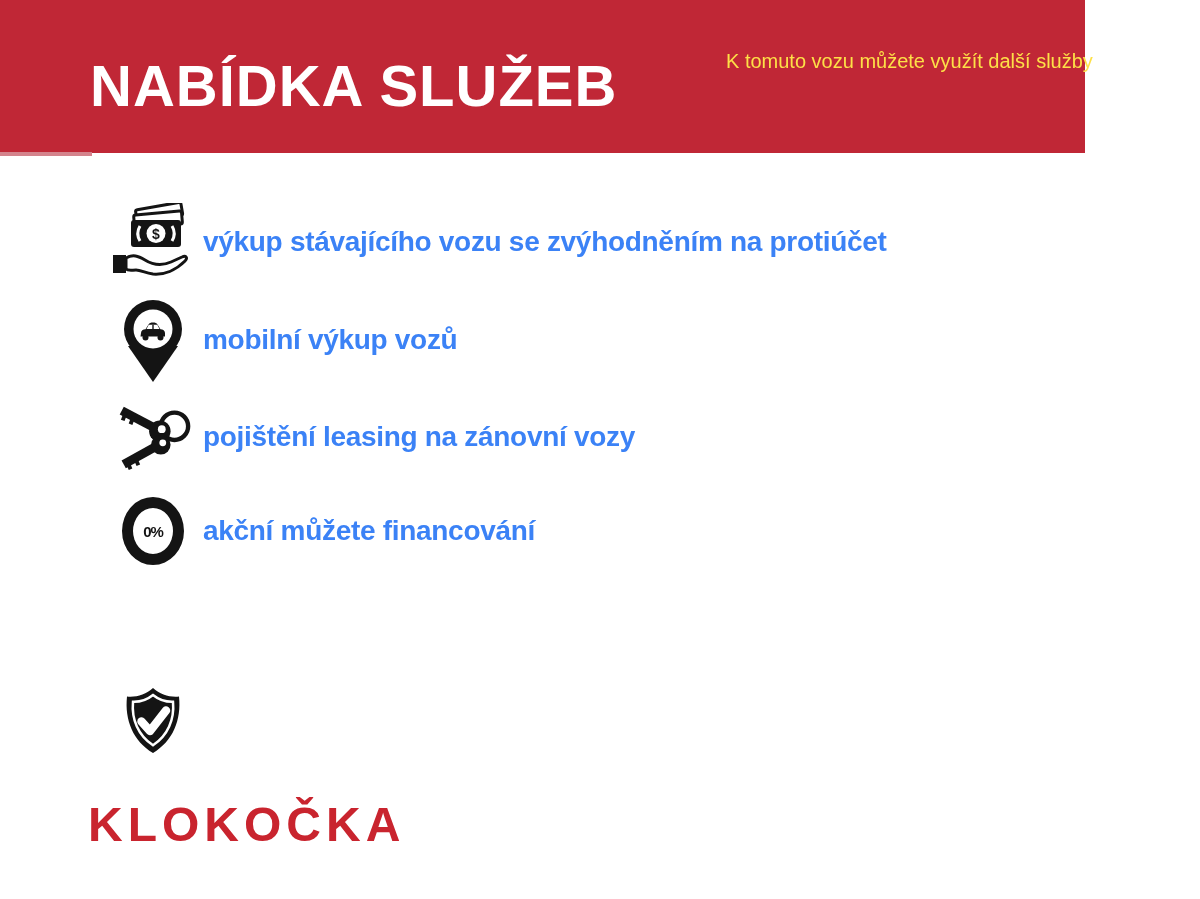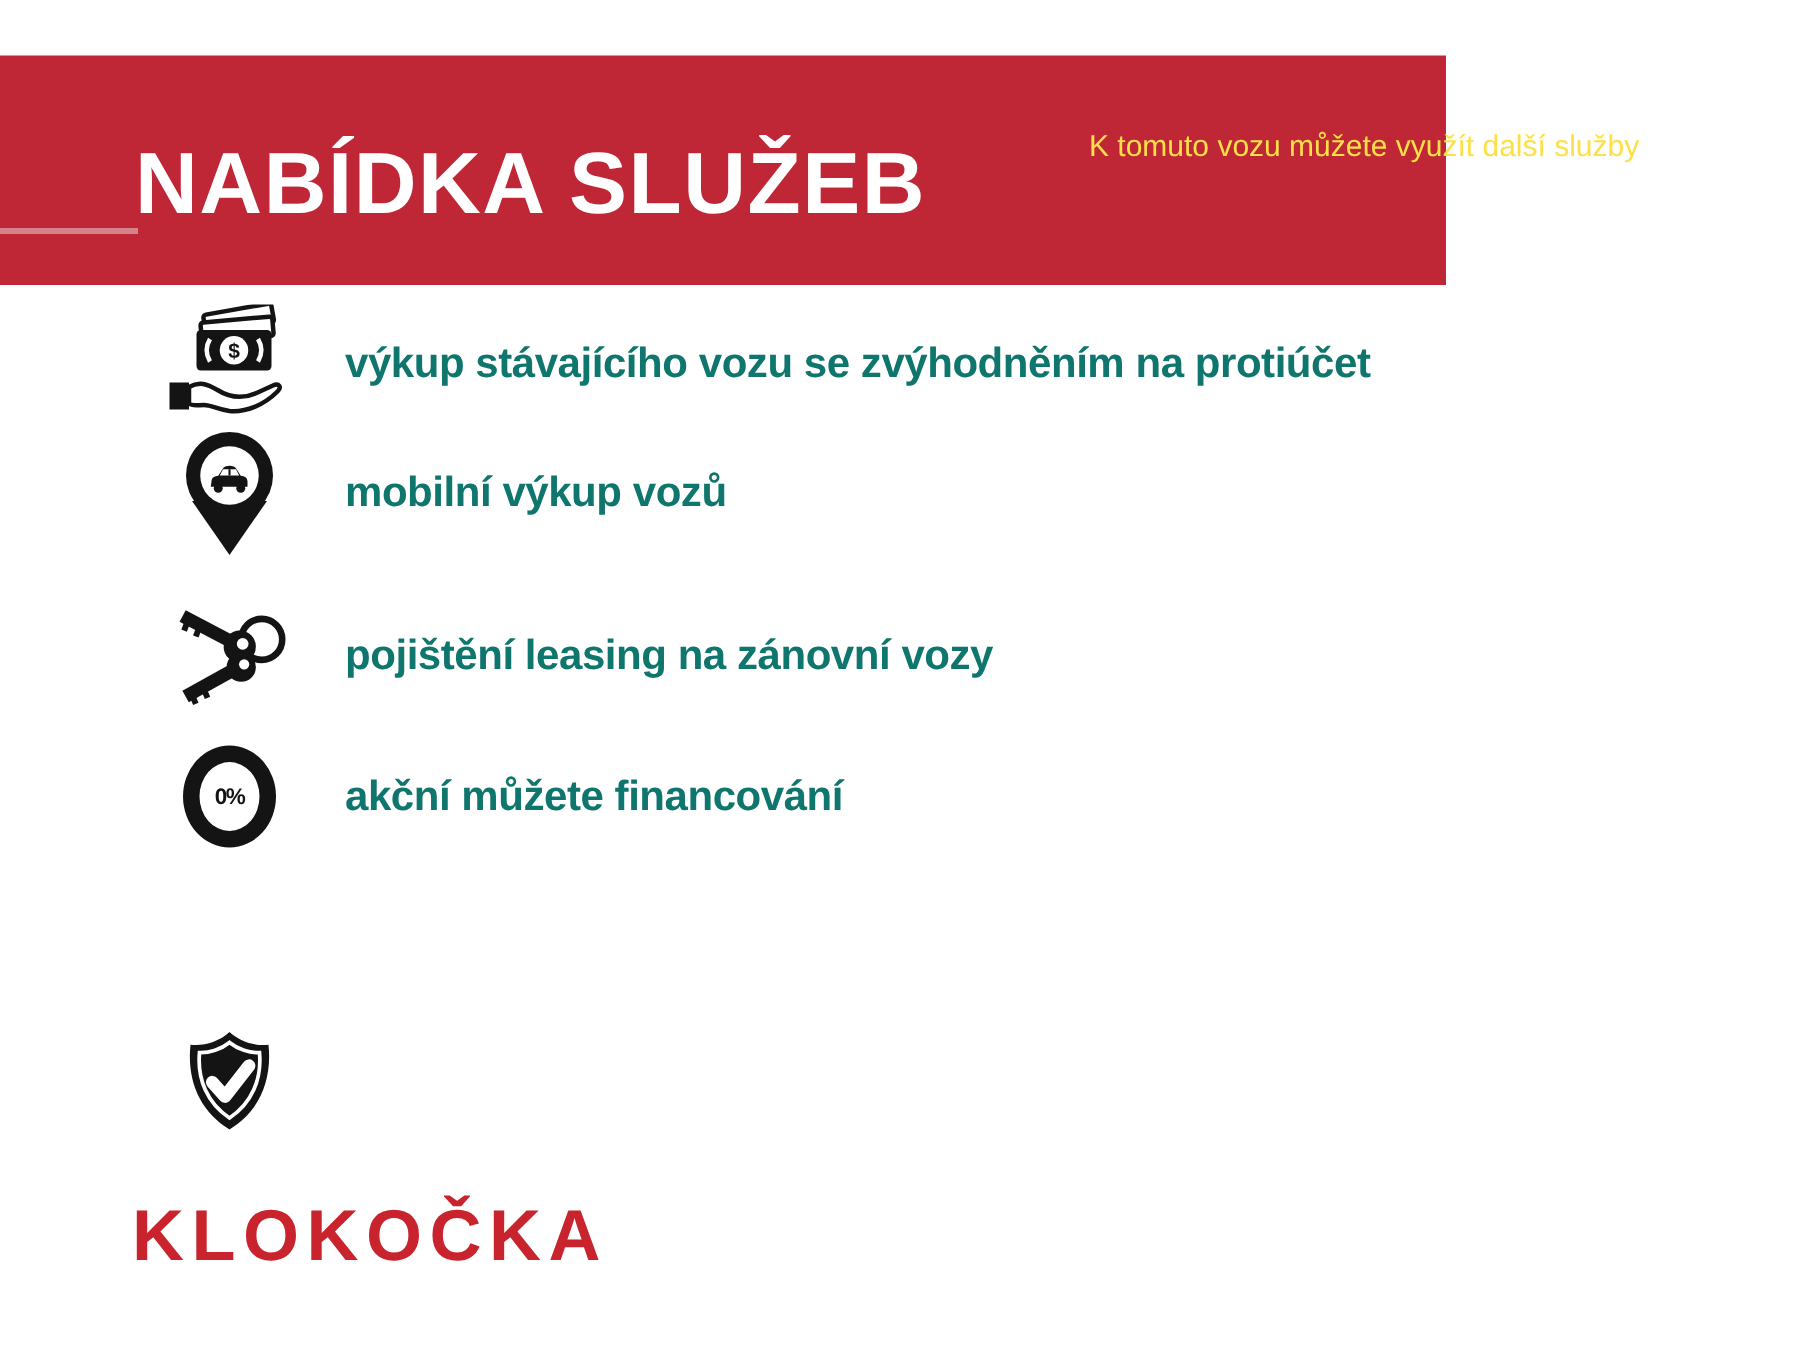--- a/index.html
+++ b/index.html
@@ -1,31 +1,31 @@
 <!DOCTYPE html>
 <html><head>
 <meta charset="utf-8">
 <style>
   html,body{margin:0;padding:0;background:#fff;}
   .canvas{position:relative;width:1200px;height:899px;background:#ffffff;overflow:hidden;
           font-family:"Liberation Sans", sans-serif;}
 
   
-  .header{position:absolute;top:0;left:0;width:964px;height:153px;background:#c02736;margin-top:37px;}
+  .header{position:absolute;top:0;left:0;width:1085px;height:153px;background:#c02736;}
   .header-title{position:absolute;left:90px;top:52px;font-size:58px;font-weight:bold;
                 color:#ffffff;letter-spacing:1px;white-space:nowrap;}
   .header-sub{position:absolute;left:726px;top:47px;width:410px;font-size:20px;
               line-height:29px;color:#fde047;font-weight:400;}
   .header-tail{position:absolute;top:152px;left:0;width:92px;height:4px;background:#d4838c;}
 
   
   .service-row{position:absolute;left:112px;height:86px;display:flex;align-items:center;}
-  .r1{top:199px}.r2{top:285px}.r3{top:394px}.r4{top:488px}.r5{top:584px}.r6{top:680px}
+  .r1{top:199px}.r2{top:297px}.r3{top:394px}.r4{top:488px}.r5{top:584px}.r6{top:680px}
   .icon-box{width:82px;flex:0 0 82px;display:flex;justify-content:center;align-items:center;}
-  .service-label{margin-left:36px;font-size:28px;font-weight:bold;color:#0f766e;
+  .service-label{margin-left:9px;font-size:28px;font-weight:bold;color:#3b82f6;
                  letter-spacing:-0.3px;white-space:nowrap;}
 
   
   .zero-circle{width:40px;height:46px;border:11px solid #141414;border-radius:50%;
                display:flex;align-items:center;justify-content:center;}
   .zero-circle span{font-size:15px;font-weight:bold;color:#141414;letter-spacing:-1px;}
 
   
   .logo{position:absolute;left:88px;top:797px;font-size:48px;font-weight:bold;
         color:#c9242e;letter-spacing:5px;white-space:nowrap;}

